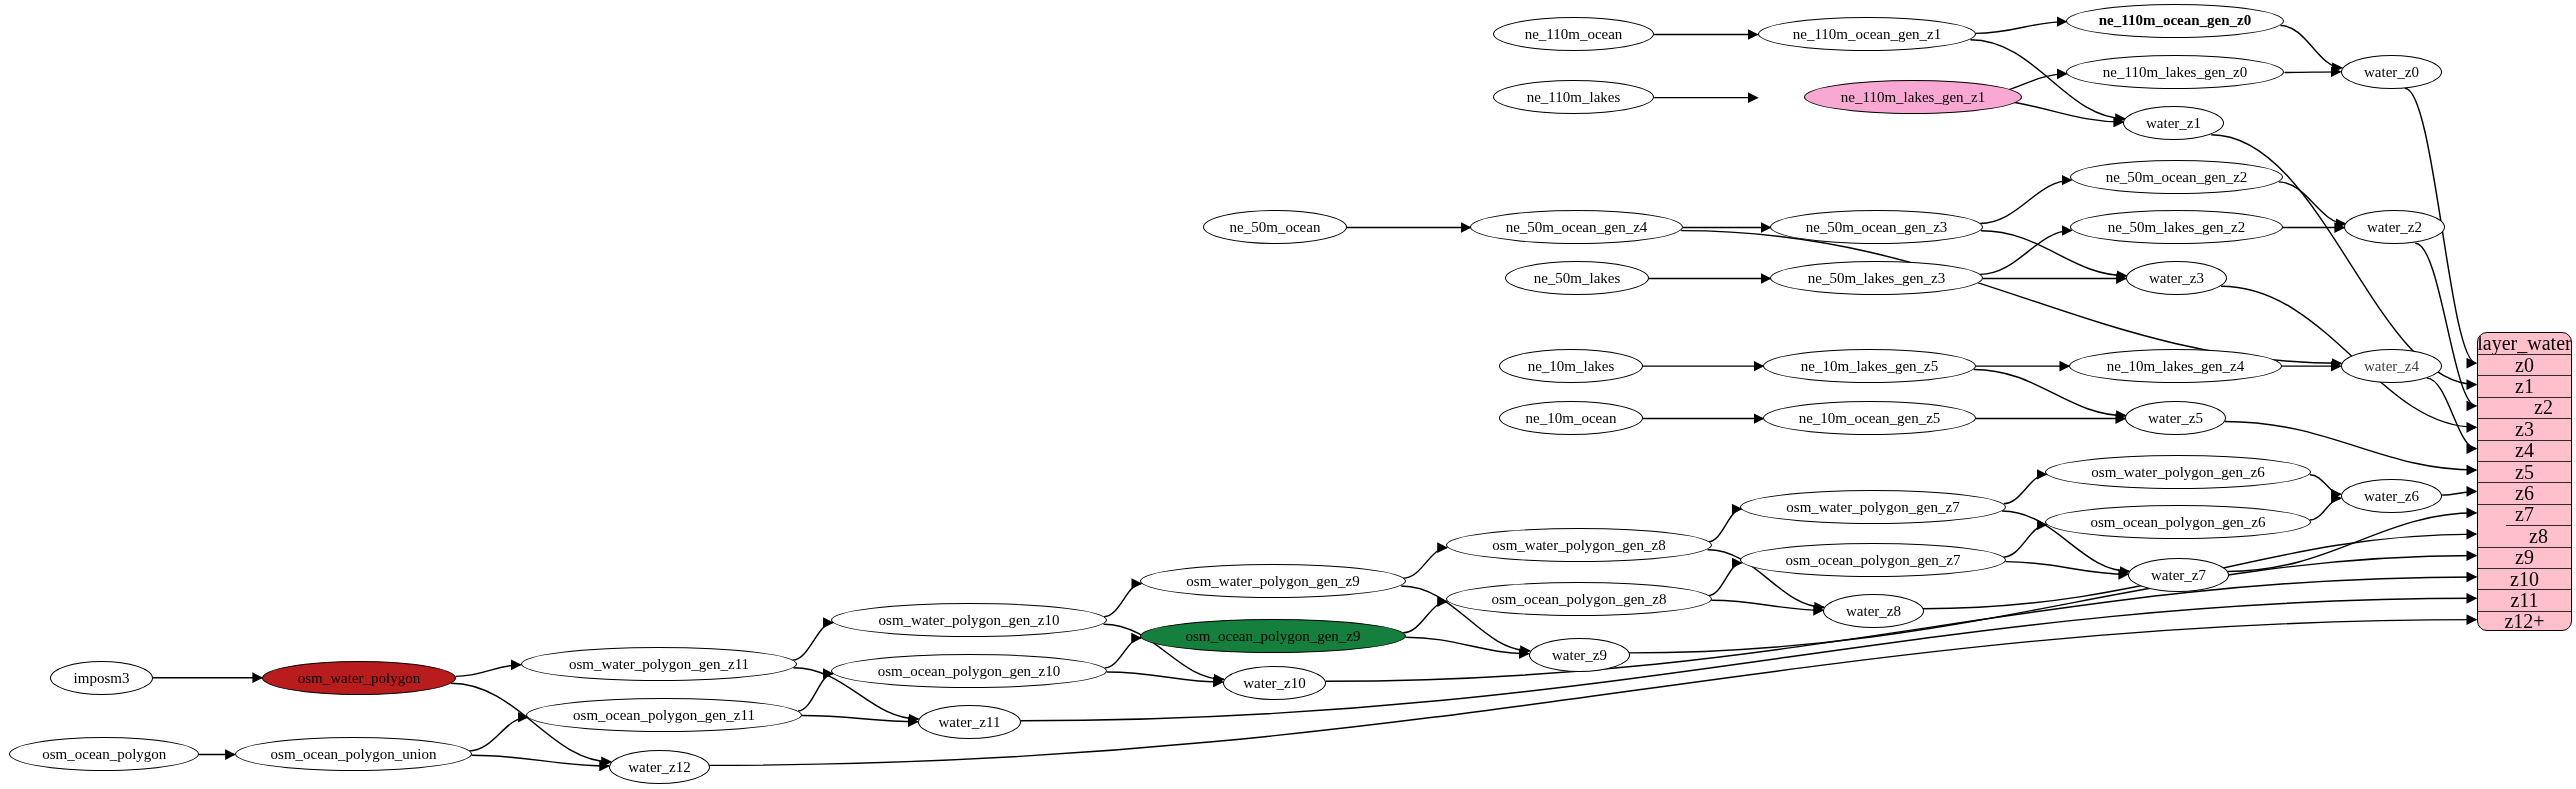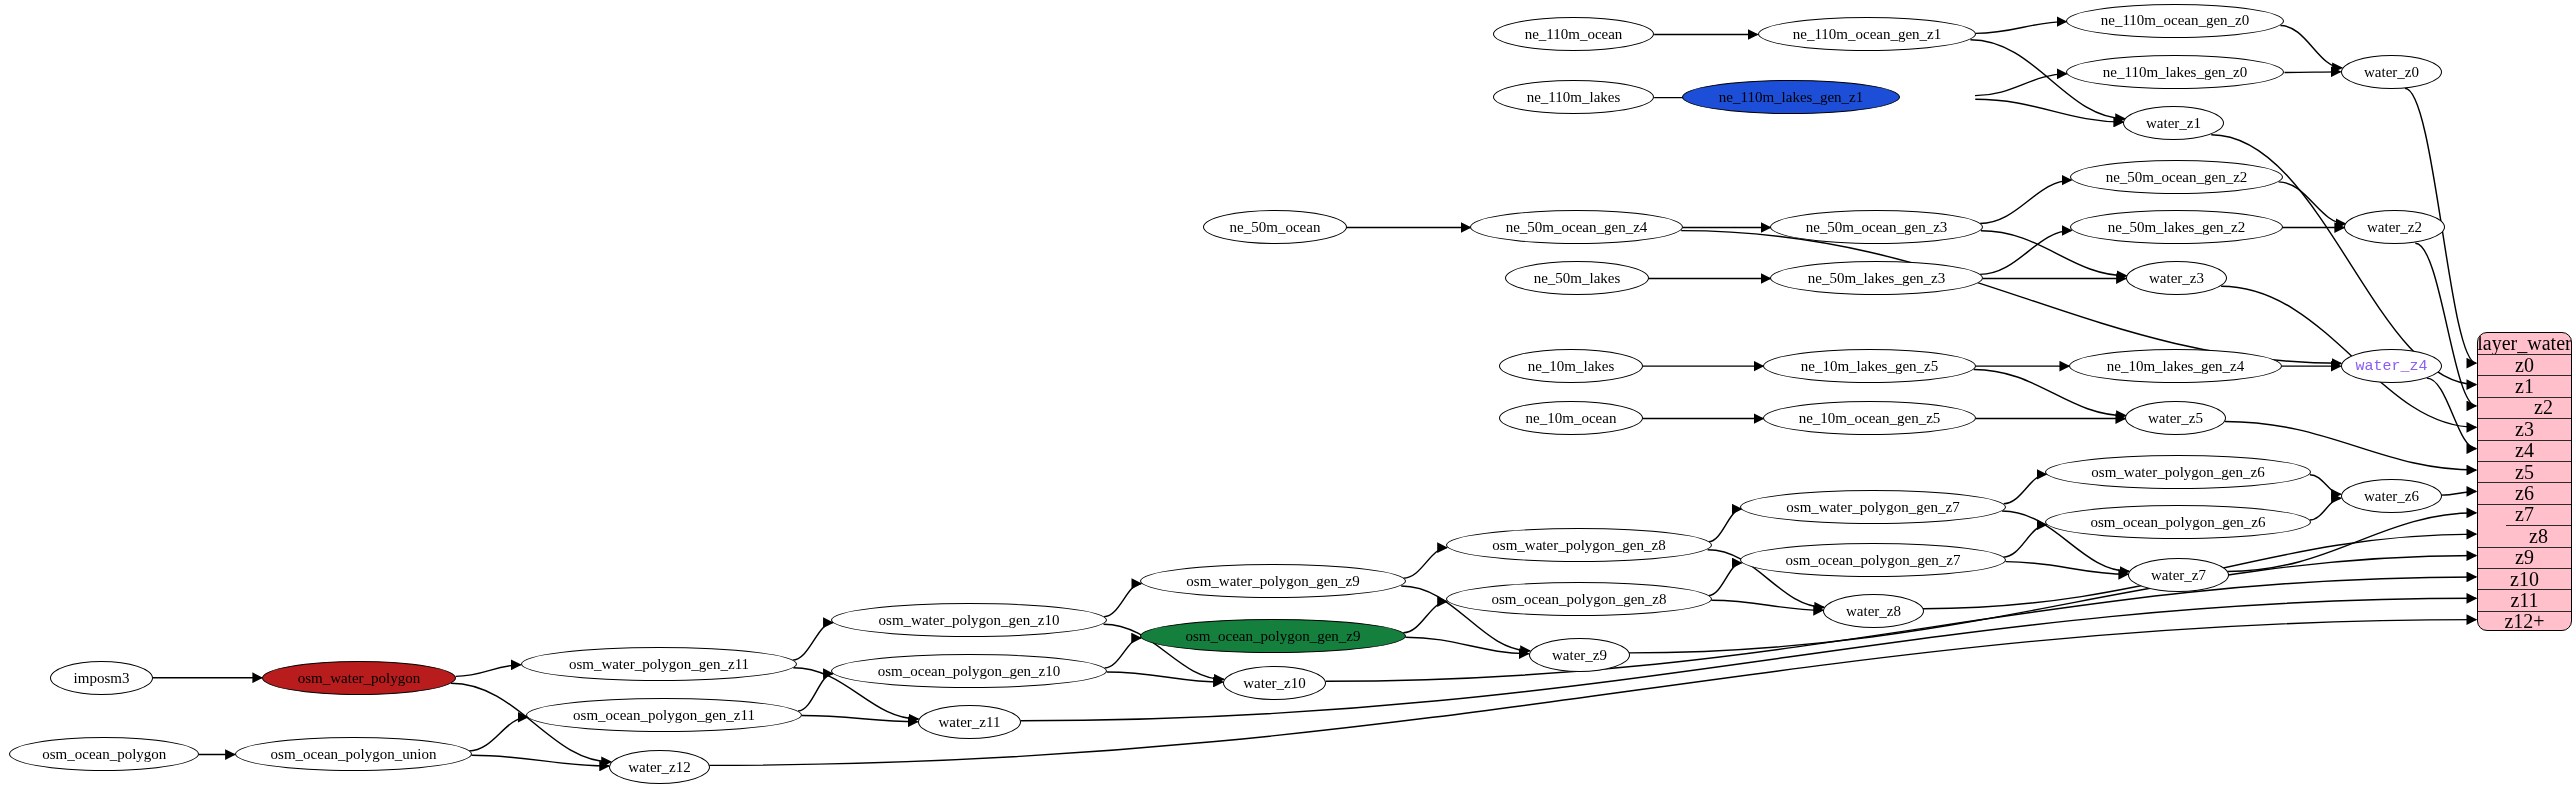--- a/index.html
+++ b/index.html
@@ -121,39 +121,39 @@
         <path d="M 2678.4 848.0 C 3002.1 848.0, 3156.2 744.0, 3449.0 744.0" fill="none" stroke="#000000" stroke-width="2" marker-end="url(#arrow)"></path>
         <path d="M 2268.6 909.4 C 2764.4 909.4, 3000.4 773.8, 3449.0 773.8" fill="none" stroke="#000000" stroke-width="2" marker-end="url(#arrow)"></path>
         <path d="M 1846.7 948.9 C 2519.7 948.9, 2840.1 803.6, 3449.0 803.6" fill="none" stroke="#000000" stroke-width="2" marker-end="url(#arrow)"></path>
         <path d="M 1421.8 1004.0 C 2273.2 1004.0, 2678.6 833.4, 3449.0 833.4" fill="none" stroke="#000000" stroke-width="2" marker-end="url(#arrow)"></path>
         <path d="M 987.8 1066.1 C 2021.5 1066.1, 2513.7 863.1, 3449.0 863.1" fill="none" stroke="#000000" stroke-width="2" marker-end="url(#arrow)"></path>
       </g>
   </svg>
   <div id="node-layer">
       <div class="gnode" style="left: 1493px; top: 17px; width: 161px; height: 34px; background: rgb(255, 255, 255); border-color: rgb(0, 0, 0); color: rgb(0, 0, 0);">ne_110m_ocean</div>
       <div class="gnode" style="left: 1758px; top: 17px; width: 218px; height: 34px; background: rgb(255, 255, 255); border-color: rgb(0, 0, 0); color: rgb(0, 0, 0);">ne_110m_ocean_gen_z1</div>
-      <div class="gnode" style="left: 2066px; top: 3.6px; width: 218px; height: 34px; background: rgb(255, 255, 255); border-color: rgb(0, 0, 0); color: rgb(0, 0, 0);">ne_110m_ocean_gen_z0</div>
+      <div class="gnode" style="left: 2066px; top: 3.6px; width: 218px; height: 34px; background: rgb(255, 255, 255); border-color: rgb(0, 0, 0); color: rgb(0, 0, 0); font-weight: bold;">ne_110m_ocean_gen_z0</div>
       <div class="gnode" style="left: 1493px; top: 80px; width: 161px; height: 34px; background: rgb(255, 255, 255); border-color: rgb(0, 0, 0); color: rgb(0, 0, 0);">ne_110m_lakes</div>
-      <div class="gnode" style="left: 1682px; top: 80px; width: 218px; height: 34px; background: #1d4ed8; border-color: rgb(0, 0, 0); color: rgb(0, 0, 0);">ne_110m_lakes_gen_z1</div>
+      <div class="gnode" style="left: 1804px; top: 80px; width: 218px; height: 34px; background: #f9a8d4; border-color: rgb(0, 0, 0); color: rgb(0, 0, 0);">ne_110m_lakes_gen_z1</div>
       <div class="gnode" style="left: 2066px; top: 55px; width: 218px; height: 34px; background: rgb(255, 255, 255); border-color: rgb(0, 0, 0); color: rgb(0, 0, 0);">ne_110m_lakes_gen_z0</div>
       <div class="gnode" style="left: 2341px; top: 55px; width: 101px; height: 34px; background: rgb(255, 255, 255); border-color: rgb(0, 0, 0); color: rgb(0, 0, 0);">water_z0</div>
       <div class="gnode" style="left: 2123px; top: 106px; width: 101px; height: 34px; background: rgb(255, 255, 255); border-color: rgb(0, 0, 0); color: rgb(0, 0, 0);">water_z1</div>
       <div class="gnode" style="left: 1203px; top: 210px; width: 144px; height: 34px; background: rgb(255, 255, 255); border-color: rgb(0, 0, 0); color: rgb(0, 0, 0);">ne_50m_ocean</div>
       <div class="gnode" style="left: 1470px; top: 210px; width: 213px; height: 34px; background: rgb(255, 255, 255); border-color: rgb(0, 0, 0); color: rgb(0, 0, 0);">ne_50m_ocean_gen_z4</div>
       <div class="gnode" style="left: 1770px; top: 210px; width: 213px; height: 34px; background: rgb(255, 255, 255); border-color: rgb(0, 0, 0); color: rgb(0, 0, 0);">ne_50m_ocean_gen_z3</div>
       <div class="gnode" style="left: 2070px; top: 160px; width: 213px; height: 34px; background: rgb(255, 255, 255); border-color: rgb(0, 0, 0); color: rgb(0, 0, 0);">ne_50m_ocean_gen_z2</div>
       <div class="gnode" style="left: 1505px; top: 261px; width: 144px; height: 34px; background: rgb(255, 255, 255); border-color: rgb(0, 0, 0); color: rgb(0, 0, 0);">ne_50m_lakes</div>
       <div class="gnode" style="left: 1770px; top: 261px; width: 213px; height: 34px; background: rgb(255, 255, 255); border-color: rgb(0, 0, 0); color: rgb(0, 0, 0);">ne_50m_lakes_gen_z3</div>
       <div class="gnode" style="left: 2070px; top: 210px; width: 213px; height: 34px; background: rgb(255, 255, 255); border-color: rgb(0, 0, 0); color: rgb(0, 0, 0);">ne_50m_lakes_gen_z2</div>
       <div class="gnode" style="left: 2344px; top: 210px; width: 101px; height: 34px; background: rgb(255, 255, 255); border-color: rgb(0, 0, 0); color: rgb(0, 0, 0);">water_z2</div>
       <div class="gnode" style="left: 2126px; top: 261px; width: 101px; height: 34px; background: rgb(255, 255, 255); border-color: rgb(0, 0, 0); color: rgb(0, 0, 0);">water_z3</div>
       <div class="gnode" style="left: 1499px; top: 349px; width: 144px; height: 34px; background: rgb(255, 255, 255); border-color: rgb(0, 0, 0); color: rgb(0, 0, 0);">ne_10m_lakes</div>
       <div class="gnode" style="left: 1763px; top: 349px; width: 213px; height: 34px; background: rgb(255, 255, 255); border-color: rgb(0, 0, 0); color: rgb(0, 0, 0);">ne_10m_lakes_gen_z5</div>
       <div class="gnode" style="left: 2069px; top: 349px; width: 213px; height: 34px; background: rgb(255, 255, 255); border-color: rgb(0, 0, 0); color: rgb(0, 0, 0);">ne_10m_lakes_gen_z4</div>
-      <div class="gnode" style="left: 2341px; top: 349px; width: 101px; height: 34px; background: rgb(255, 255, 255); border-color: rgb(0, 0, 0); color: #8b5cf6; font-family: Liberation Mono, monospace;">water_z4</div>
+      <div class="gnode" style="left: 2341px; top: 349px; width: 101px; height: 34px; background: rgb(255, 255, 255); border-color: rgb(0, 0, 0); color: #404040;">water_z4</div>
       <div class="gnode" style="left: 1499px; top: 401px; width: 144px; height: 34px; background: rgb(255, 255, 255); border-color: rgb(0, 0, 0); color: rgb(0, 0, 0);">ne_10m_ocean</div>
       <div class="gnode" style="left: 1763px; top: 401px; width: 213px; height: 34px; background: rgb(255, 255, 255); border-color: rgb(0, 0, 0); color: rgb(0, 0, 0);">ne_10m_ocean_gen_z5</div>
       <div class="gnode" style="left: 2125px; top: 401px; width: 101px; height: 34px; background: rgb(255, 255, 255); border-color: rgb(0, 0, 0); color: rgb(0, 0, 0);">water_z5</div>
       <div class="gnode" style="left: 2045px; top: 455px; width: 266px; height: 34px; background: rgb(255, 255, 255); border-color: rgb(0, 0, 0); color: rgb(0, 0, 0);">osm_water_polygon_gen_z6</div>
       <div class="gnode" style="left: 2341px; top: 479px; width: 101px; height: 34px; background: rgb(255, 255, 255); border-color: rgb(0, 0, 0); color: rgb(0, 0, 0);">water_z6</div>
       <div class="gnode" style="left: 1740px; top: 490px; width: 266px; height: 34px; background: rgb(255, 255, 255); border-color: rgb(0, 0, 0); color: rgb(0, 0, 0);">osm_water_polygon_gen_z7</div>
       <div class="gnode" style="left: 2045px; top: 505px; width: 266px; height: 34px; background: rgb(255, 255, 255); border-color: rgb(0, 0, 0); color: rgb(0, 0, 0);">osm_ocean_polygon_gen_z6</div>
       <div class="gnode" style="left: 1740px; top: 543px; width: 266px; height: 34px; background: rgb(255, 255, 255); border-color: rgb(0, 0, 0); color: rgb(0, 0, 0);">osm_ocean_polygon_gen_z7</div>
       <div class="gnode" style="left: 2128px; top: 558px; width: 101px; height: 34px; background: rgb(255, 255, 255); border-color: rgb(0, 0, 0); color: rgb(0, 0, 0);">water_z7</div>
       <div class="gnode" style="left: 1446px; top: 528px; width: 266px; height: 34px; background: rgb(255, 255, 255); border-color: rgb(0, 0, 0); color: rgb(0, 0, 0);">osm_water_polygon_gen_z8</div>

